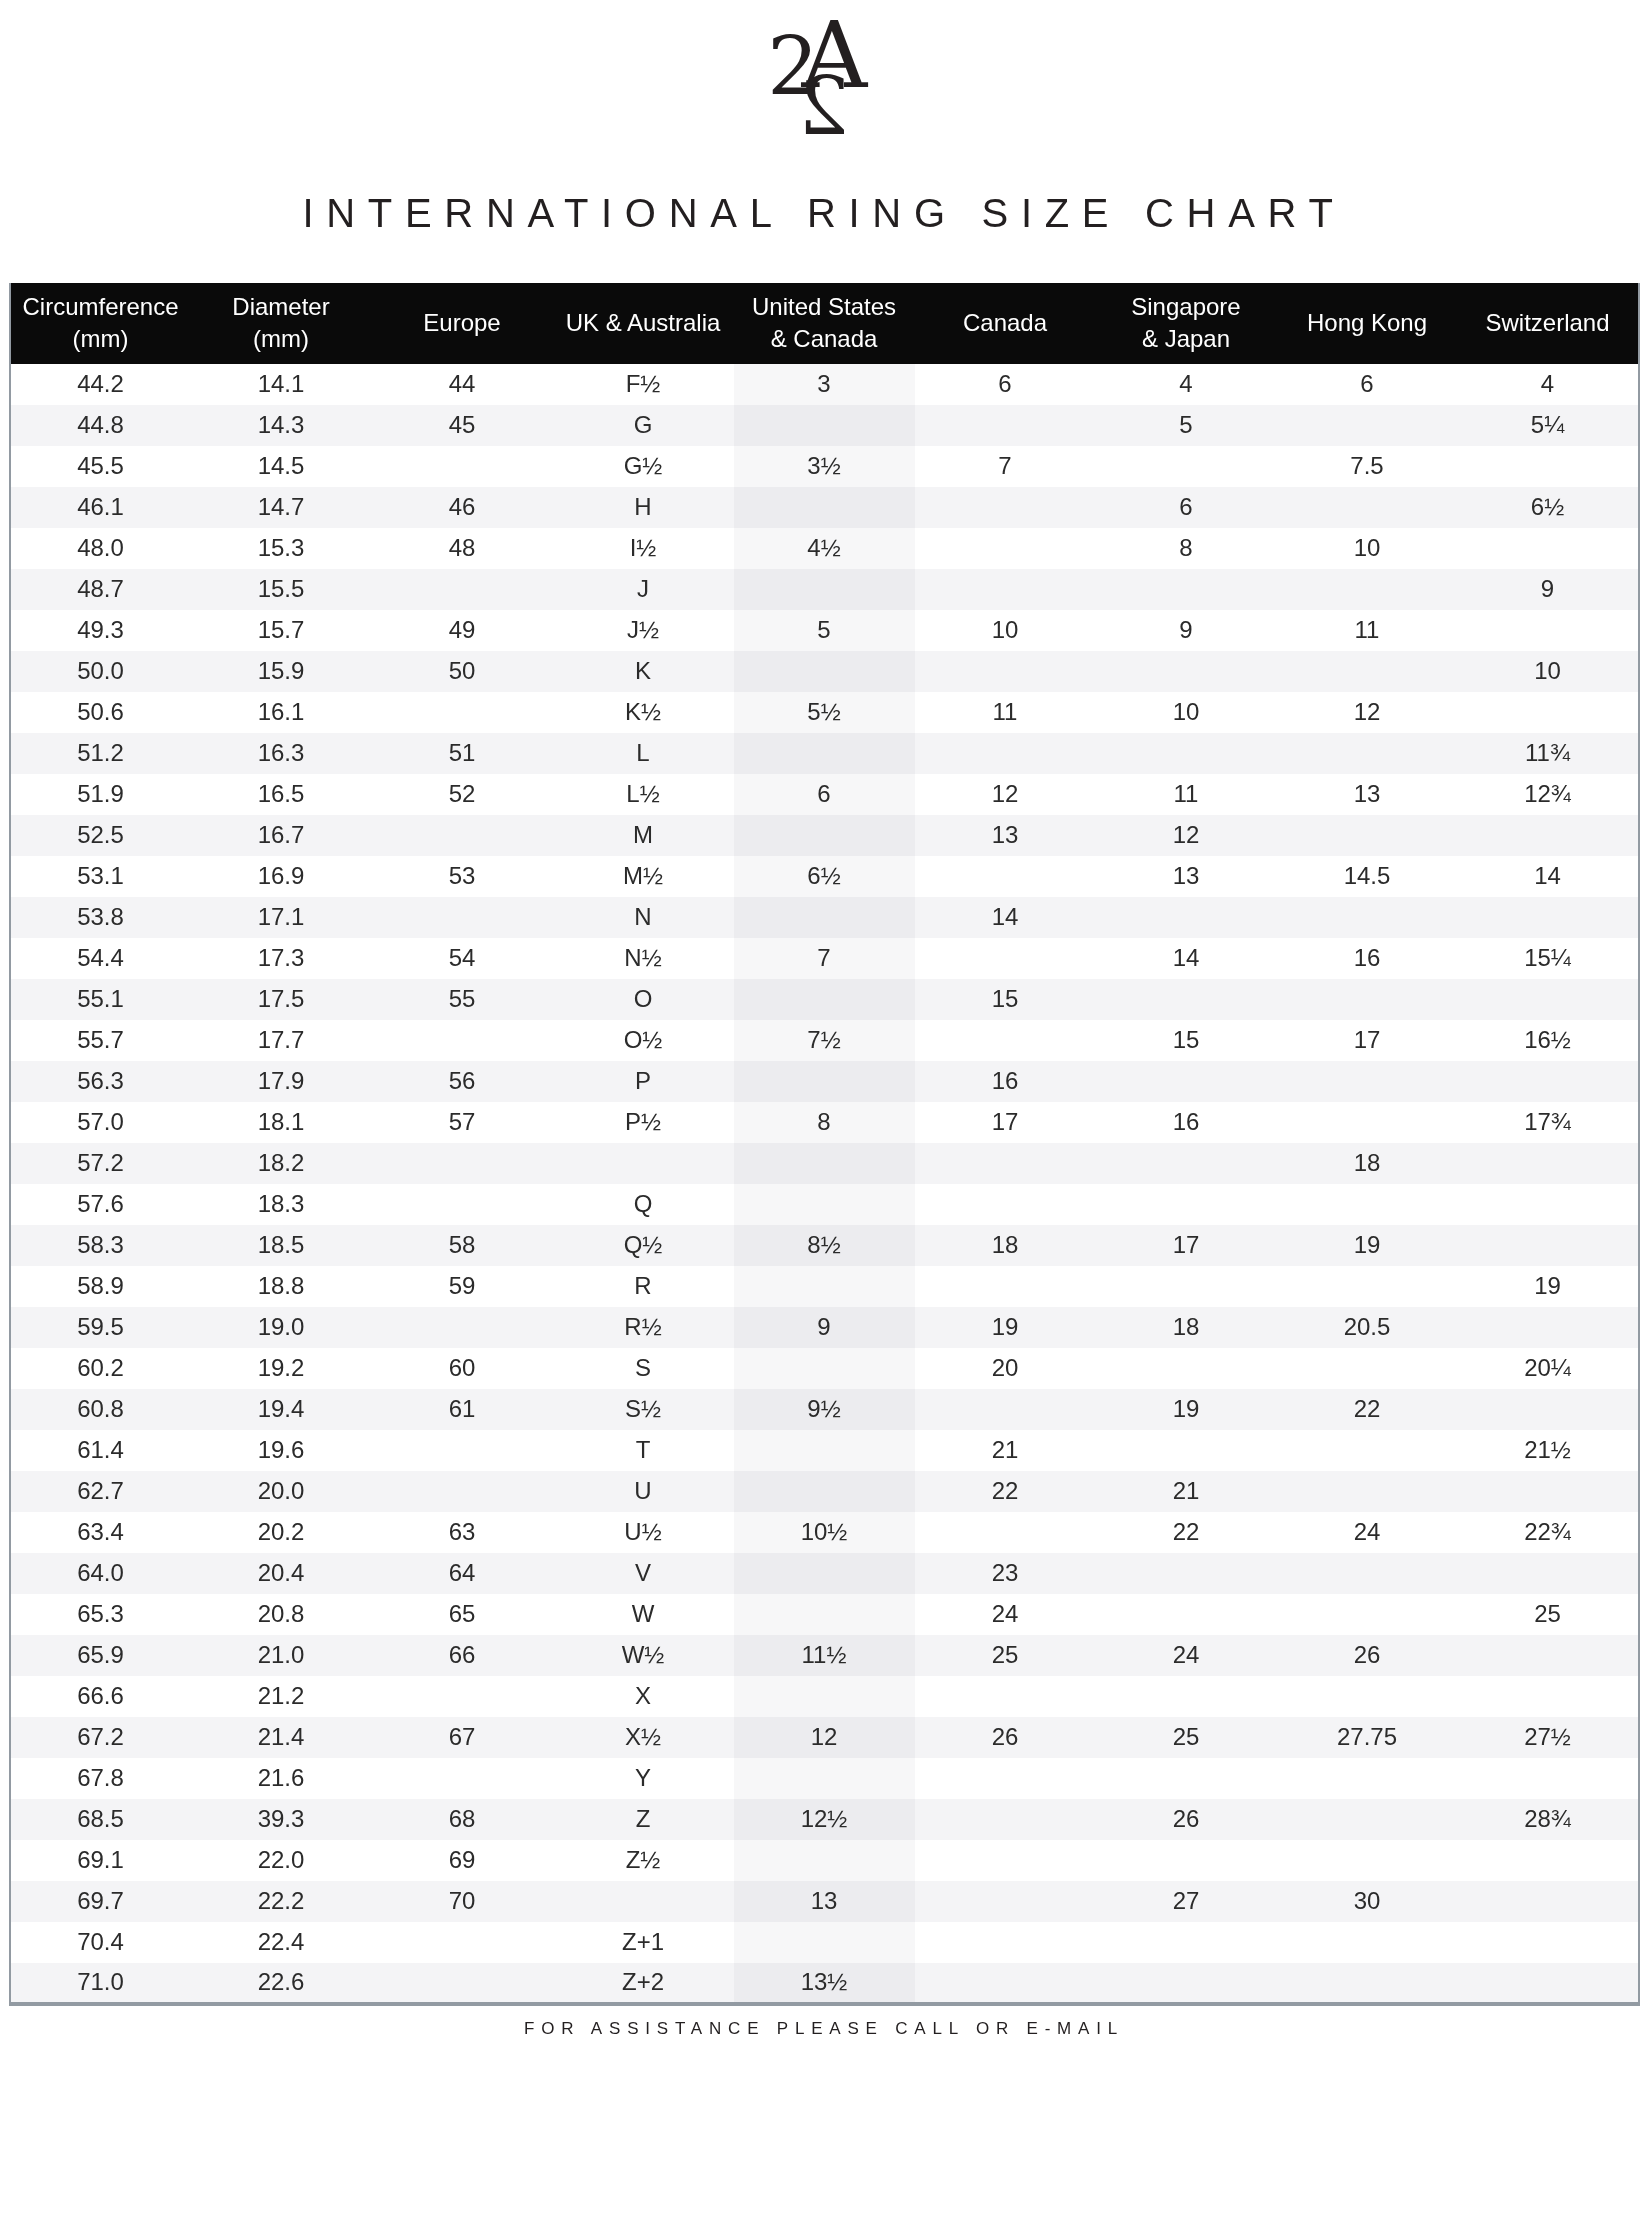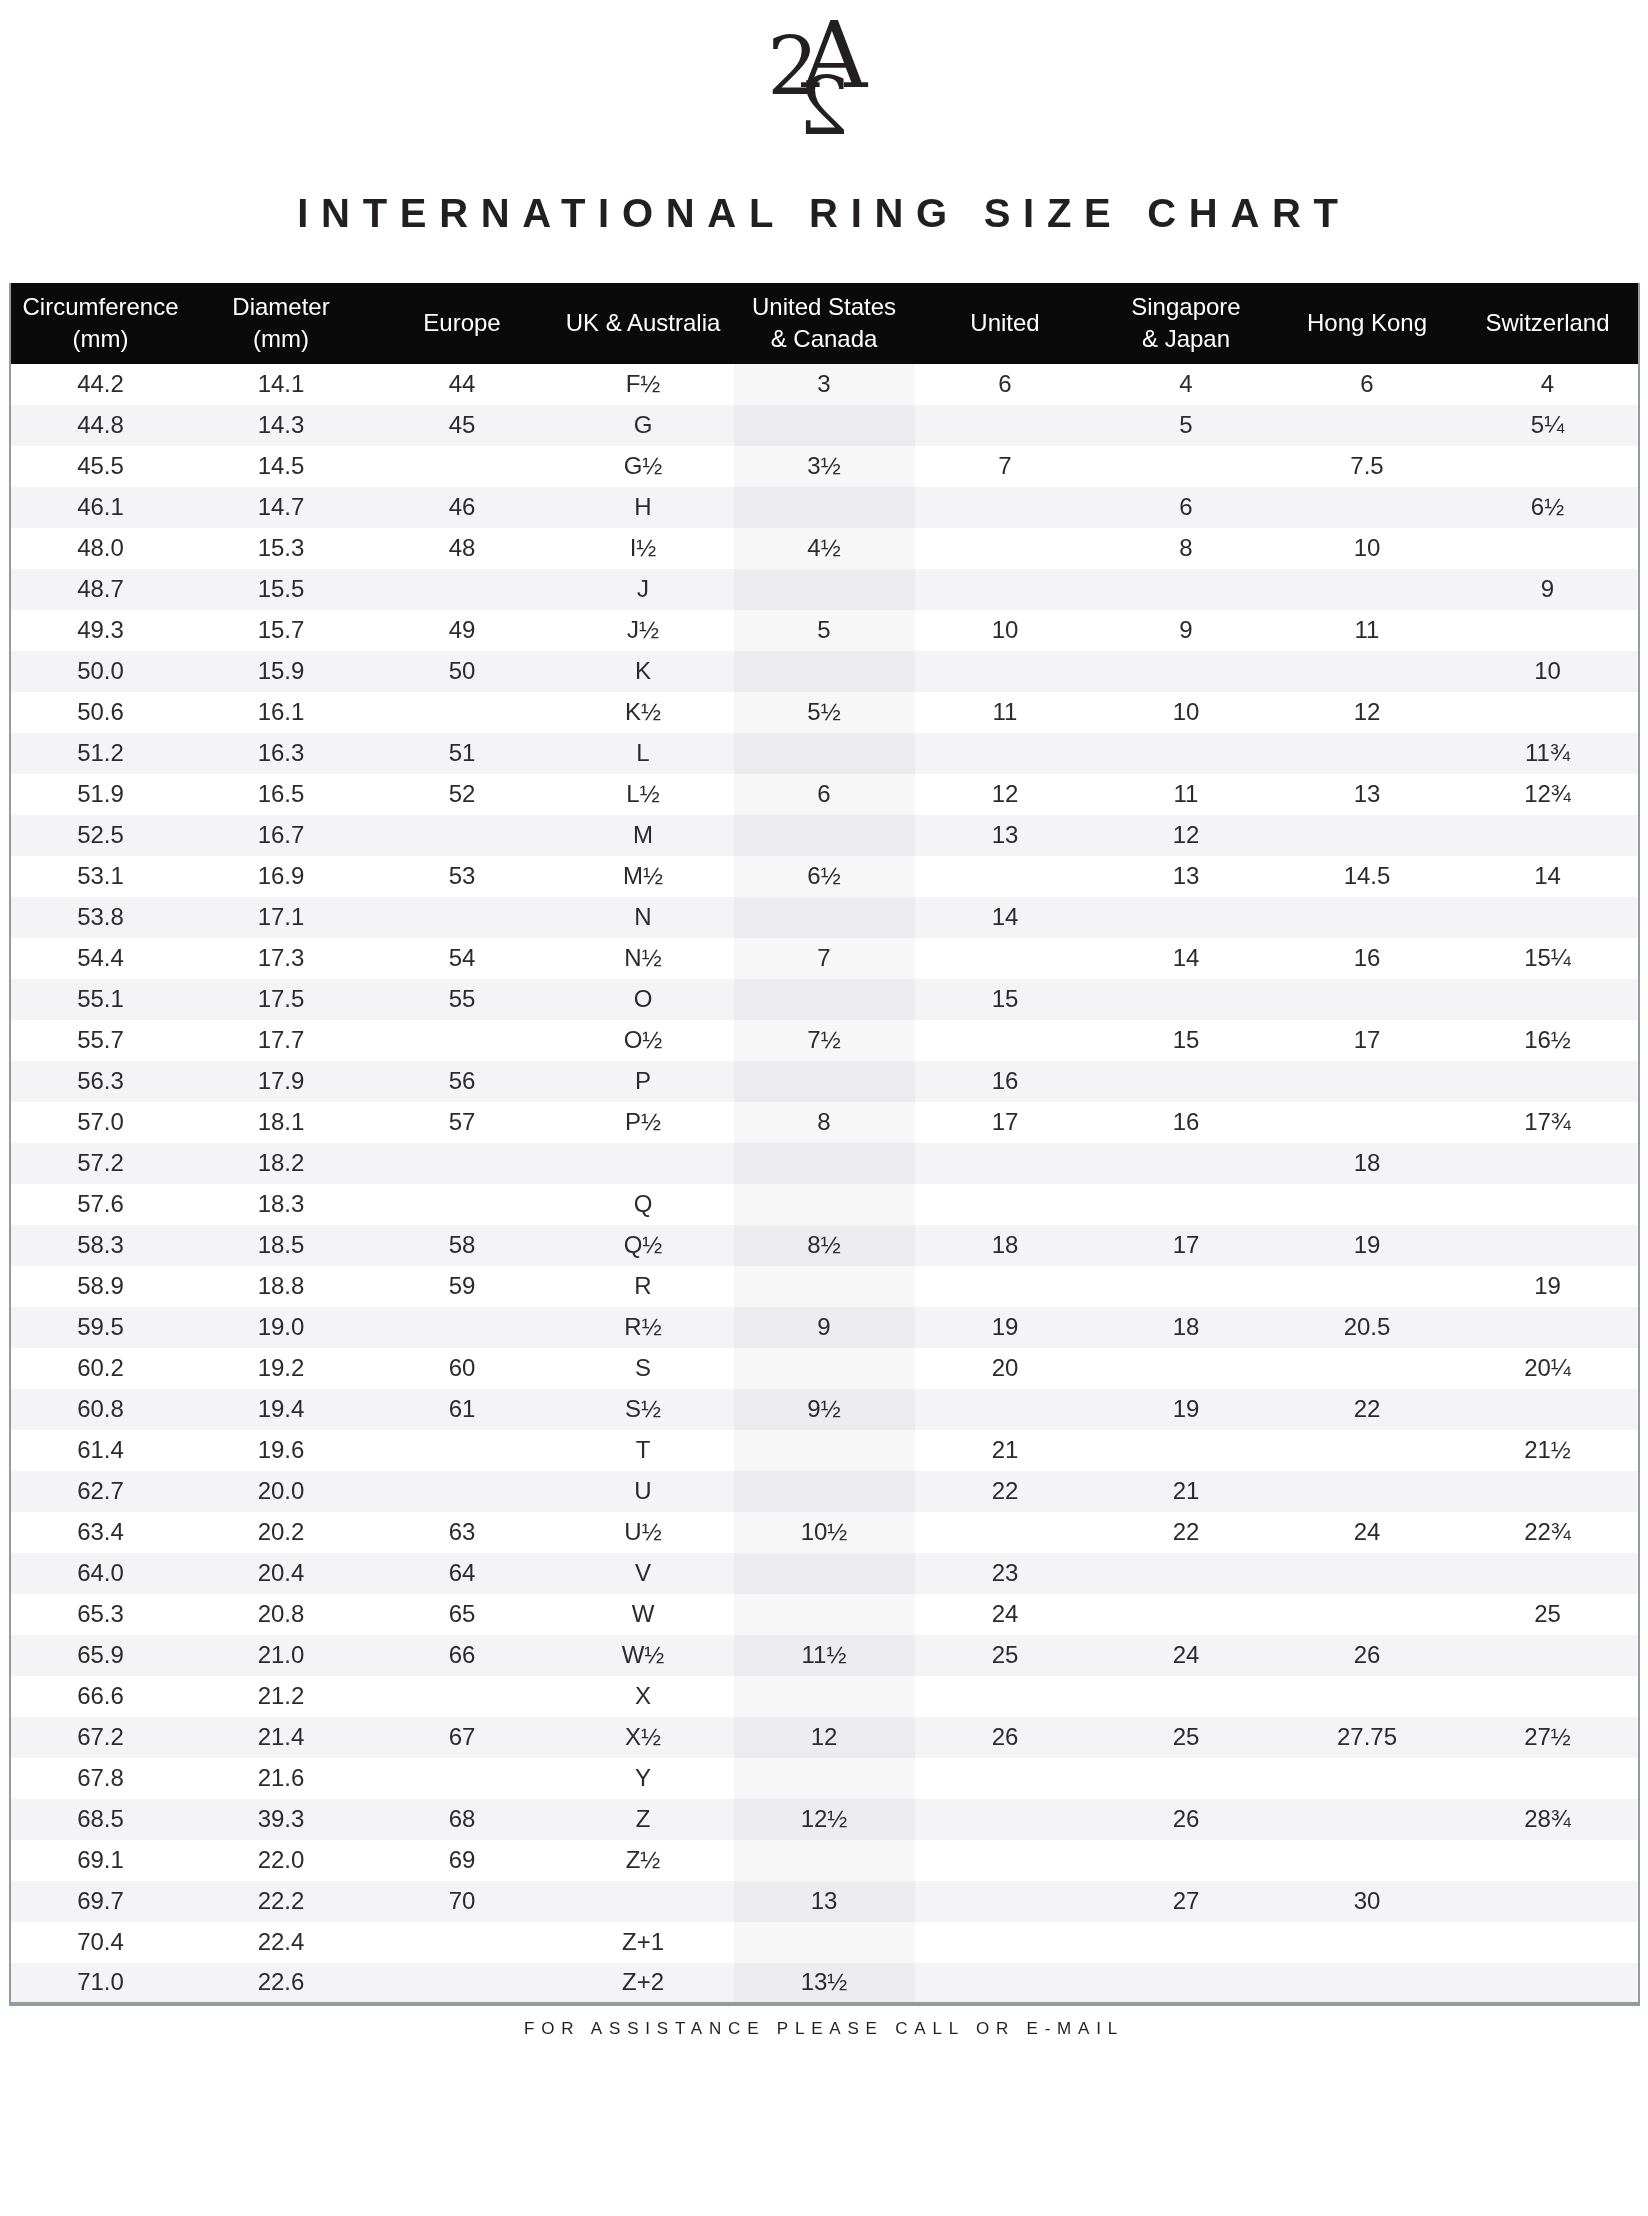--- a/index.html
+++ b/index.html
@@ -21,21 +21,21 @@
     color: var(--accent, #231f20);
   }
   .logo .g { position: absolute; line-height: 1; }
   .logo .g-2top { left: 6.8px;  top: 13.6px; font-size: 81px; }
   .logo .g-a    { left: 41px; top: -1.7px; font-size: 91px; }
   .logo .g-2bot { left: 37px; top: 54px; font-size: 81px; transform: scaleX(-1); }
 
   .title {
     margin-top: 30.5px;
     font-size: 40px;
-    font-weight: 700;
+    font-weight: 400;
     letter-spacing: 12.7px;
     color: var(--accent, #231f20);
     white-space: nowrap;
   }
 
   
   table.chart {
     width: 1631px;
     margin: 47px auto 0;
     border-collapse: collapse;
@@ -96,21 +96,21 @@
     <thead>
       <tr>
           <th>Circumference
 (mm)</th>
           <th>Diameter
 (mm)</th>
           <th>Europe</th>
           <th>UK &amp; Australia</th>
           <th>United States
 &amp; Canada</th>
-          <th>United</th>
+          <th>Canada</th>
           <th>Singapore
 &amp; Japan</th>
           <th>Hong Kong</th>
           <th>Switzerland</th>
         </tr>
     </thead>
     <tbody>
         <tr>
           <td>44.2</td>
           <td>14.1</td>

